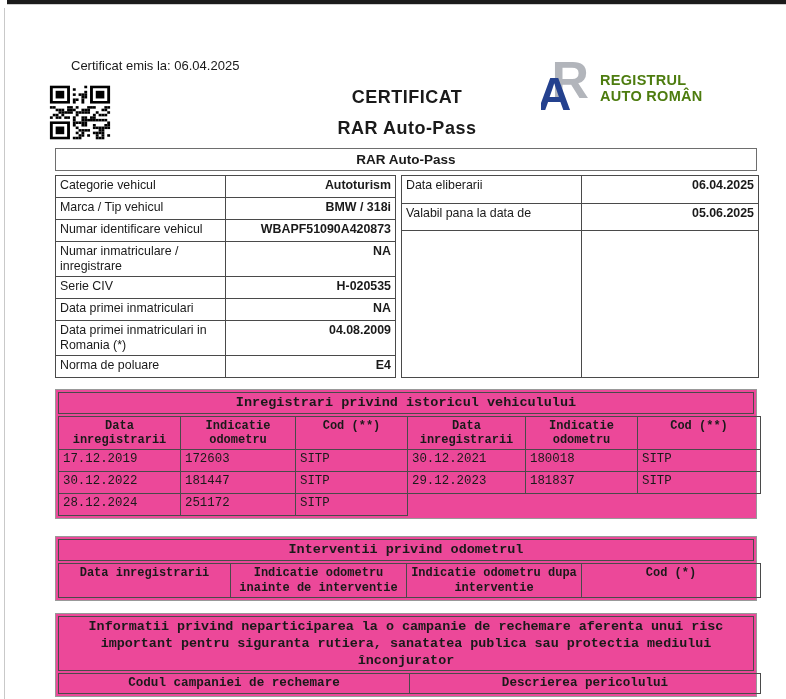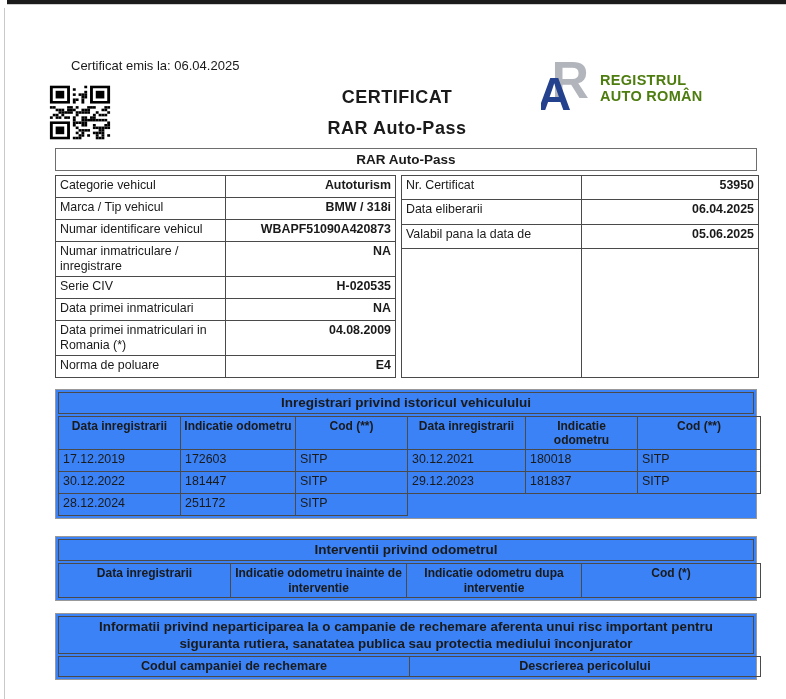--- a/index.html
+++ b/index.html
@@ -7,42 +7,42 @@
     position:relative;width:786px;height:699px;background:#ffffff;overflow:hidden;
     font-family:"Liberation Sans",sans-serif;color:#1a1a1a;
   }
   .top-bar{position:absolute;left:7px;top:0;right:0;height:4px;background:#1b1b1b;border-bottom:1px solid #cfcfcf;}
   .left-edge{position:absolute;left:4px;top:8px;bottom:0;width:1px;background:#c9c9c9;}
 
   .issued{position:absolute;left:55px;top:58px;font-size:13px;margin-left:16px;}
   .qr{position:absolute;left:48px;top:84px;width:64px;height:57px;}
   .qr svg{width:100%;height:100%;display:block;}
 
-  .doc-title{position:absolute;left:46px;top:82px;width:702px;text-align:center;font-weight:bold;font-size:18px;letter-spacing:.5px;line-height:31px;}
+  .doc-title{position:absolute;left:56px;top:82px;width:702px;text-align:center;font-weight:bold;font-size:18px;letter-spacing:.5px;line-height:31px;}
 
   .logo{position:absolute;left:541px;top:52px;display:flex;align-items:flex-start;}
   .logo-mono{width:50px;height:60px;}
   .logo-text{margin-left:9px;margin-top:21px;font-weight:bold;font-size:14.5px;line-height:15.5px;color:#4d7c0f;letter-spacing:.3px;white-space:nowrap;}
 
   .flow{position:absolute;left:55px;top:148px;width:702px;}
 
   .sec1-header{border:1px solid #6e6e6e;height:21px;text-align:center;font-weight:bold;font-size:13.5px;line-height:21px;}
 
   .tables-row{display:flex;margin-top:4px;}
   table{border-collapse:collapse;table-layout:fixed;padding-left:36px;}
   td,th{border:1px solid #4a4a4a;font-size:12.4px;line-height:1.2;padding:2px 4px;vertical-align:top;overflow:hidden;}
   .kv-label{text-align:left;font-weight:normal;}
   .kv-value{text-align:right;font-weight:bold;}
   .t-left{width:340px;margin-right:5px;}
   .t-right{width:357px;}
   .t-left td{height:17px;}
   .t-right td{height:17px;}
   .filler td{height:111px;}
 
-  .section{border:1px solid #999999;padding:2px;margin-top:11px;background:#3b82f6;}
+  .section{border:1px solid #999999;padding:2px;margin-top:11px;background:#ec4899;font-family:Liberation Mono, monospace;}
   .section-title{border:1px solid #4a4a4a;text-align:center;font-weight:bold;font-size:13.5px;line-height:20px;height:20px;}
   .section table{width:100%;margin-top:2px;}
   .grid th{font-weight:bold;text-align:center;font-size:12px;padding:2px 2px;}
   .grid td{font-size:12.4px;text-align:left;height:17px;}
   .blank{border:none;}
 
   .sec-hist{margin-top:11px;}
   .sec-int{margin-top:17px;}
   .sec-recall{margin-top:12px;}
   .recall-notice{border:1px solid #4a4a4a;text-align:center;font-weight:bold;font-size:13.4px;line-height:17px;padding:1px 13px;}
@@ -249,24 +249,20 @@
         </tr>
       </tbody>
         </table>
 
       <table class="t-right">
         <colgroup>
             <col style="width:180px">
             <col style="width:177px">
           </colgroup>
         <tbody>
-            <tr>
-          <td class="kv-label">Nr. Certificat</td>
-          <td class="kv-value">53950</td>
-        </tr>
         <tr>
           <td class="kv-label">Data eliberarii</td>
           <td class="kv-value">06.04.2025</td>
         </tr>
         <tr>
           <td class="kv-label">Valabil pana la data de</td>
           <td class="kv-value">05.06.2025</td>
         </tr>
         <tr class="filler">
           <td></td>

